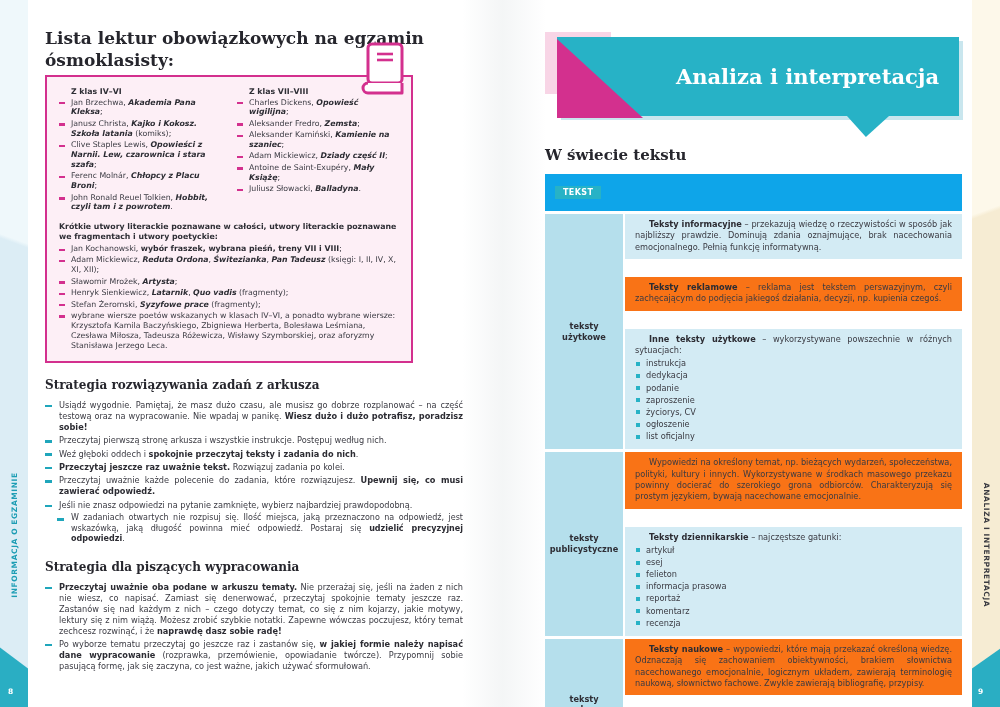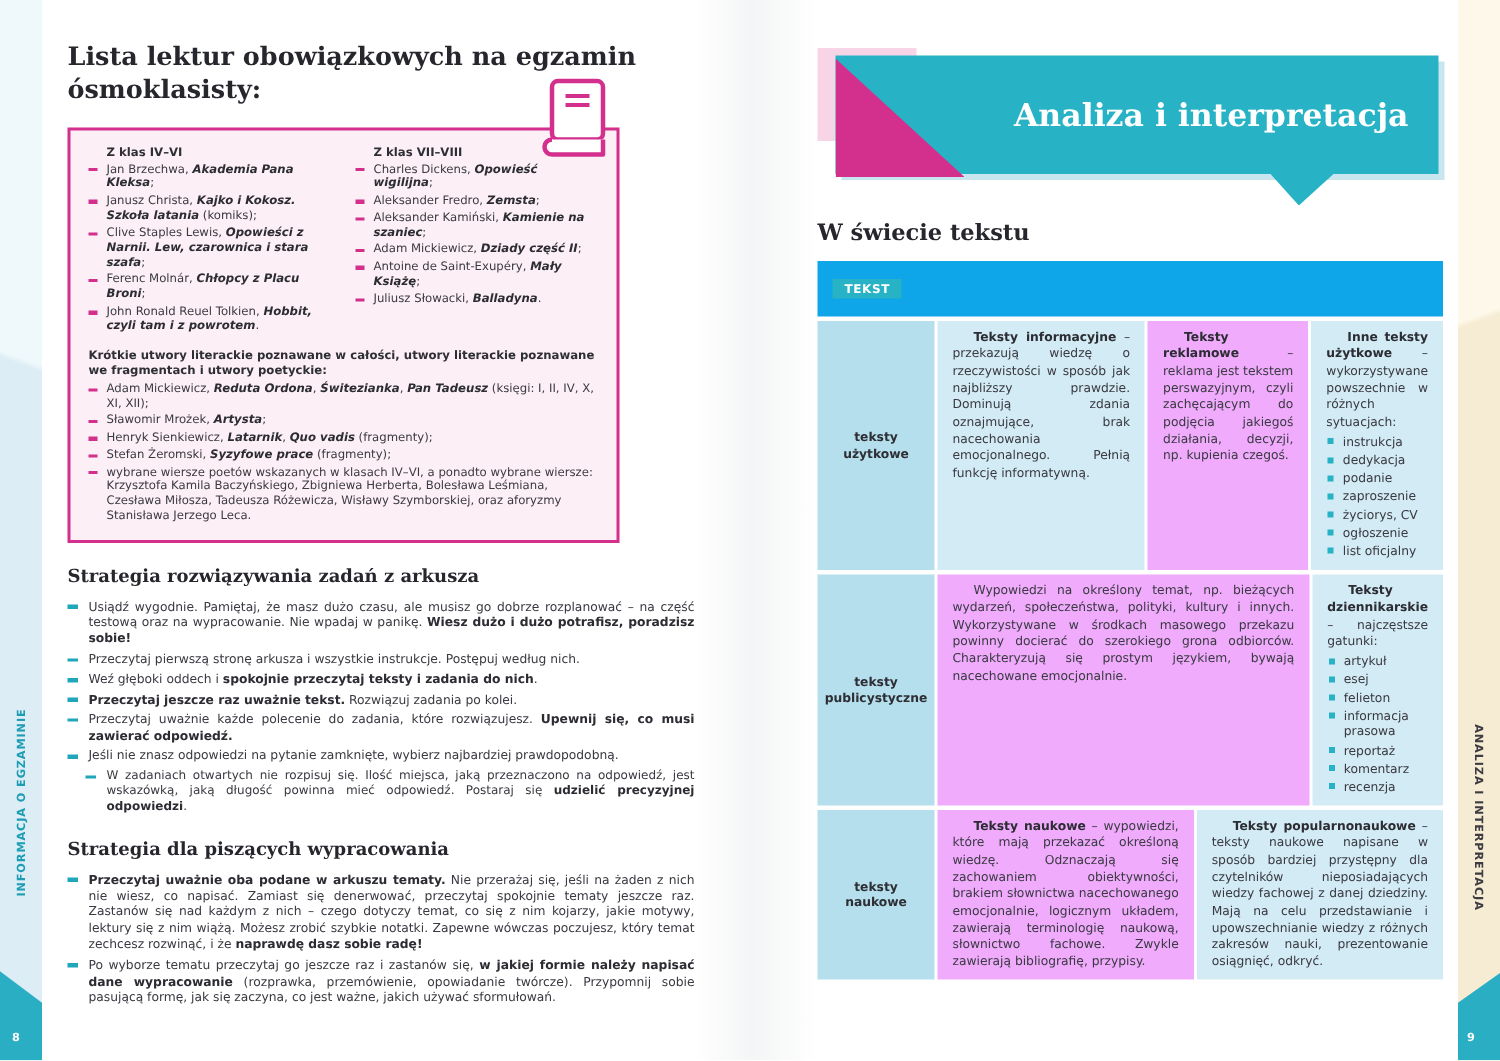--- a/index.html
+++ b/index.html
@@ -20,21 +20,21 @@
   .vtext-left{top:535px;transform:translate(-50%,-50%) rotate(180deg);color:#1d9db4}
   .vtext-right{top:545px;transform:translate(-50%,-50%);color:#3c3c42}
   .wedge{position:absolute;left:0;bottom:0;width:28px;height:62px;background:#2aaec3}
   .wedge-left{clip-path:polygon(0 4%,100% 38%,100% 100%,0 100%)}
   .wedge-right{clip-path:polygon(0 38%,100% 6%,100% 100%,0 100%)}
   .pagenum{position:absolute;bottom:11px;color:#fff;font-weight:700;font-size:7.5px}
   .pn-left{left:8px}.pn-right{left:6px}
 
   
   .lpage{position:absolute;left:45px;top:28px;width:418px}
-  h1{font-family:"DejaVu Serif","Liberation Serif",serif;font-weight:700;font-size:17px;line-height:1.28;color:#26262d;margin:0 0 13px}
+  h1{font-family:"DejaVu Serif","Liberation Serif",serif;font-weight:700;font-size:17px;line-height:1.28;color:#26262d;margin:0 0 3px}
   h2{font-family:"DejaVu Serif","Liberation Serif",serif;font-weight:700;font-size:12px;color:#26262d;margin:15px 0 8px;white-space:nowrap}
   .badge{position:relative;z-index:2;display:inline-block;background:#27b2c6;color:#fff;
     font-weight:700;font-size:8px;letter-spacing:.3px;padding:4px 8px;margin-bottom:-4px}
   .pinkbox{position:relative;width:368px;border:2px solid #d3308e;background:#fdeff6;
     padding:10px 12px 9px;box-sizing:border-box}
   .bookicon{position:absolute;right:5px;top:-36px;z-index:3}
   .cols{display:flex;gap:16px}
   .col{flex:1;min-width:0}
   .hdr{font-weight:700;font-size:7.8px;padding-left:12px;margin-bottom:2px;color:#2e2e35}
   .hdr2{font-weight:700;font-size:7.8px;line-height:1.3;margin:8px 0 2px;color:#2e2e35}
@@ -59,24 +59,24 @@
   .banner-tail{position:absolute;left:302px;top:88px;width:42px;height:21px;background:#27b2c6;
     clip-path:polygon(0 0,100% 0,45% 100%)}
   h3{font-family:"DejaVu Serif","Liberation Serif",serif;font-weight:700;font-size:15px;color:#26262d;margin:6px 0 10px}
   .intro{background:#0ea5e9;padding:6px 10px 8px;margin-bottom:3px}
   .badge2{display:inline-block;background:#27b2c6;color:#fff;font-weight:700;font-size:8px;
     letter-spacing:.4px;padding:2px 8px;margin-bottom:4px}
   .intro p{margin:0;font-size:8.2px;line-height:1.38;text-align:justify;text-indent:14px}
   .trow{display:grid;grid-template-columns:78px 1fr;gap:2px;margin-top:3px}
   .tlabel{background:#b5dfec;display:flex;align-items:center;justify-content:center;text-align:center;
     font-weight:700;font-size:8.2px;line-height:1.3;padding:4px;color:#2e2e35}
-  .cells{display:flex;flex-direction:row;gap:2px}
+  .cells{display:flex;flex-direction:column;gap:18px}
   .cell{padding:5px 10px 6px;font-size:8.2px;line-height:1.38;text-align:justify}
   .cell.dark{background:#d3ebf4}
-  .cell.light{background:#f0abfc}
+  .cell.light{background:#f97316}
   .cell p{margin:0;text-indent:14px}
   .bl{margin-top:2px}
   .bli{position:relative;padding-left:11px;margin:1.5px 0;font-size:8.2px;line-height:1.3;text-align:left}
   .bli::before{content:"";position:absolute;left:1px;top:3.6px;width:4px;height:4px;background:#27b2c6}
 </style>
 </head>
 <body>
 
 <div class="page">
   <div class="gutter"></div>
@@ -123,20 +123,21 @@
               <div class="li ">Aleksander Kamiński, <b><i>Kamienie na szaniec</i></b>;</div>
               <div class="li ">Adam Mickiewicz, <b><i>Dziady część II</i></b>;</div>
               <div class="li ">Antoine de Saint-Exupéry, <b><i>Mały Książę</i></b>;</div>
               <div class="li ">Juliusz Słowacki, <b><i>Balladyna</i></b>.</div>
             </div>
         </div>
       </div>
       <div>
         <div class="hdr2">Krótkie utwory literackie poznawane w całości, utwory literackie poznawane we fragmentach i utwory poetyckie:</div>
         <div id="full-list">
+            <div class="li ">Jan Kochanowski, <b>wybór fraszek, wybrana pieśń, treny VII i VIII</b>;</div>
             <div class="li ">Adam Mickiewicz, <b><i>Reduta Ordona</i></b>, <b><i>Świtezianka</i></b>, <b><i>Pan Tadeusz</i></b> (księgi: I, II, IV, X, XI, XII);</div>
             <div class="li ">Sławomir Mrożek, <b><i>Artysta</i></b>;</div>
             <div class="li ">Henryk Sienkiewicz, <b><i>Latarnik</i></b>, <b><i>Quo vadis</i></b> (fragmenty);</div>
             <div class="li ">Stefan Żeromski, <b><i>Syzyfowe prace</i></b> (fragmenty);</div>
             <div class="li ">wybrane wiersze poetów wskazanych w klasach IV–VI, a ponadto wybrane wiersze: Krzysztofa Kamila Baczyńskiego, Zbigniewa Herberta, Bolesława Leśmiana, Czesława Miłosza, Tadeusza Różewicza, Wisławy Szymborskiej, oraz aforyzmy Stanisława Jerzego Leca.</div>
           </div>
       </div>
     </section>
 
     <h2>Strategia rozwiązywania zadań z arkusza</h2>

